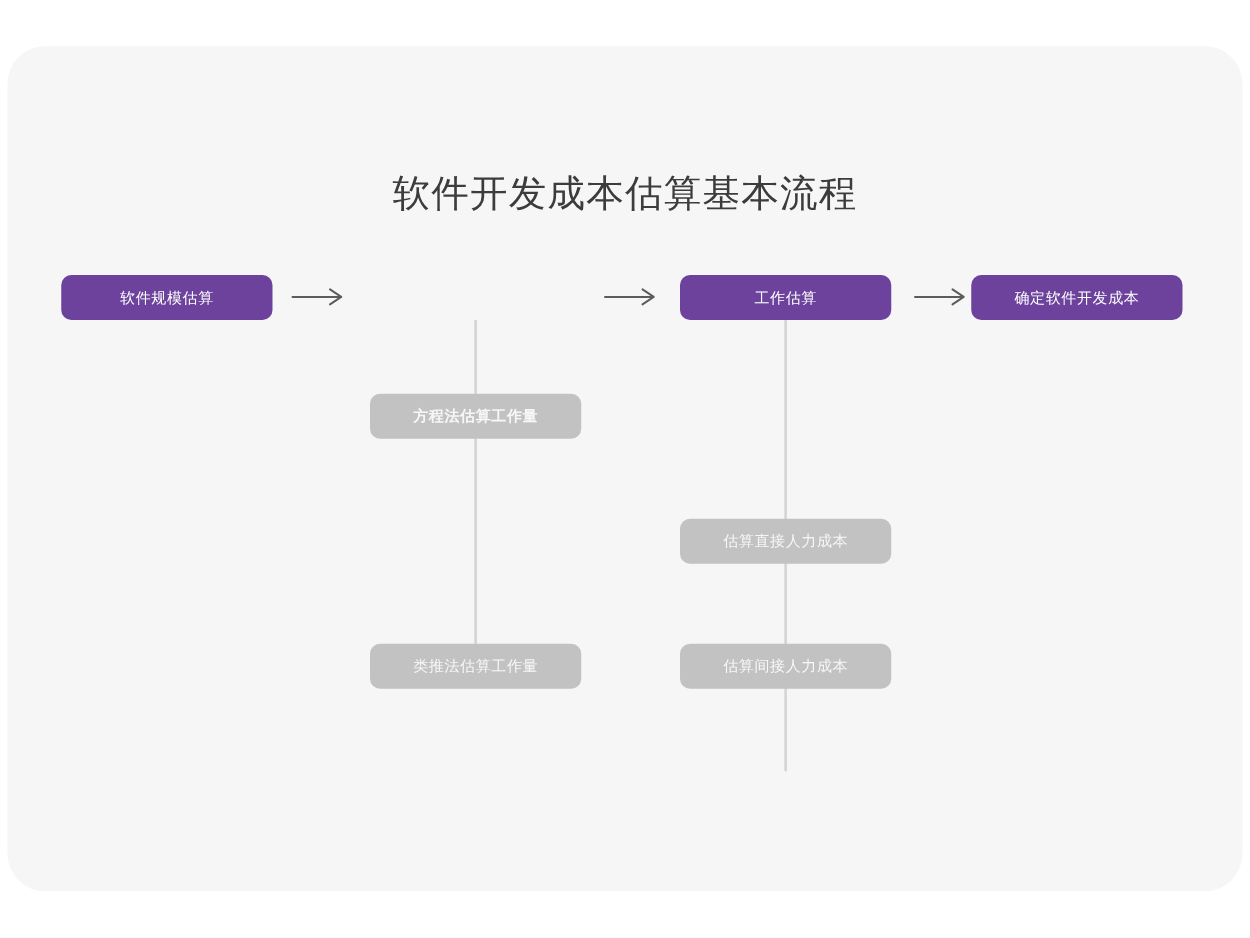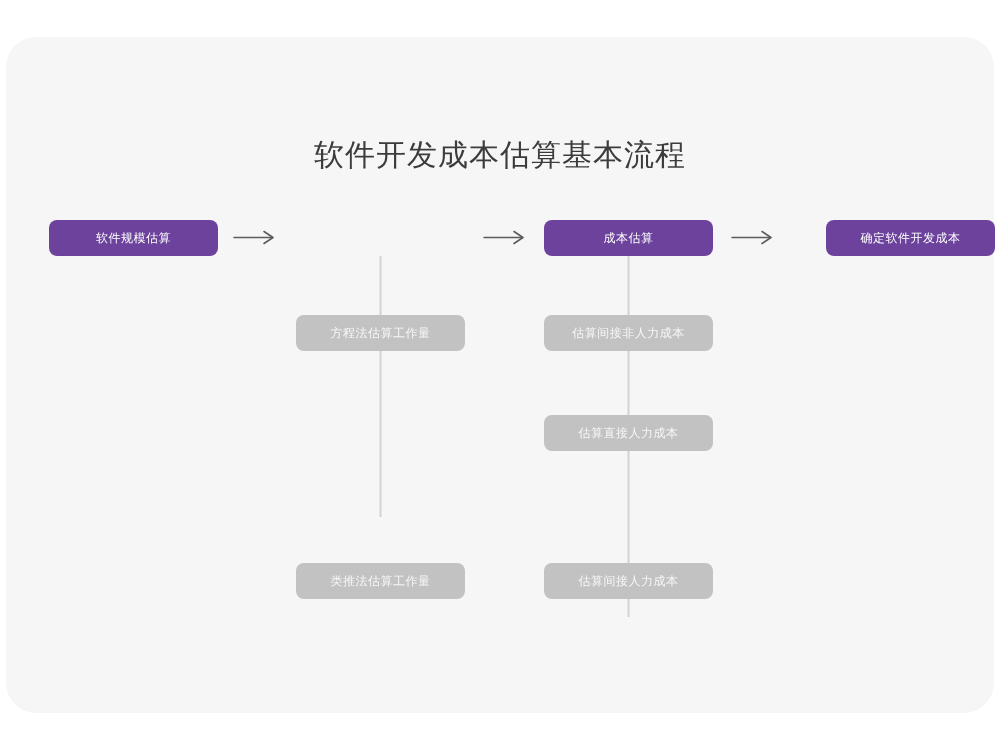--- a/index.html
+++ b/index.html
@@ -55,23 +55,23 @@
     background: #6c429d;
     color: #ffffff;
     top: 183px;
   }
   .sub {
     background: #c2c2c2;
     color: #f7f7f7;
   }
   .col-work { left: 290px; }
   .col-cost { left: 538px; }
-  .row-0 { top: 278px; }
+  .row-0 { top: 278px; font-weight: bold; }
   .row-1 { top: 378px; }
-  .row-2 { top: 478px; margin-top: 48px; }
+  .row-2 { top: 478px; }
   .row-3 { top: 578px; }
   .arrow-line  { stroke: #5c5c5c; stroke-width: 1.6; fill: none; stroke-linecap: round; stroke-linejoin: round; }
   .conn-line   { stroke: #d3d3d3; stroke-width: 2; fill: none; }
 </style>
 </head>
 <body>
 
 <div class="page">
   <div class="card">
 
@@ -90,24 +90,23 @@
       <g>
         <line class="arrow-line" x1="726" y1="200.5" x2="764" y2="200.5"></line>
         <polyline class="arrow-line" points="756,194.5 765,200.5 756,206.5"></polyline>
       </g>
 
       <line class="conn-line" x1="374.5" y1="219" x2="374.5" y2="480"></line>
       <line class="conn-line" x1="622.5" y1="219" x2="622.5" y2="580"></line>
     </svg>
 
     <div class="node stage" style="left:43px">软件规模估算</div>
-    <div class="node stage" style="left:538px">成本估算</div>
-    <div class="node stage" style="left:820px">确定软件开发成本</div>
+    <div class="node stage" style="left:538px">工作估算</div>
+    <div class="node stage" style="left:771px">确定软件开发成本</div>
 
     <div class="node sub col-work row-0">方程法估算工作量</div>
     <div class="node sub col-work row-2">类推法估算工作量</div>
 
-    <div class="node sub col-cost row-0">估算间接非人力成本</div>
     <div class="node sub col-cost row-1">估算直接人力成本</div>
     <div class="node sub col-cost row-2">估算间接人力成本</div>
 
   </div>
 </div>
 
 </body></html>

